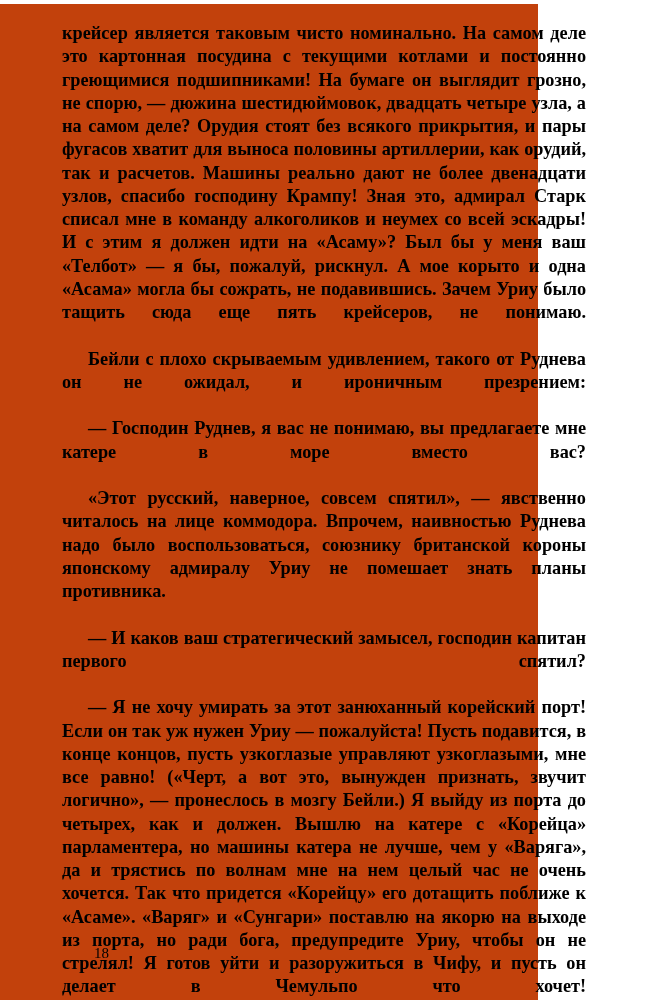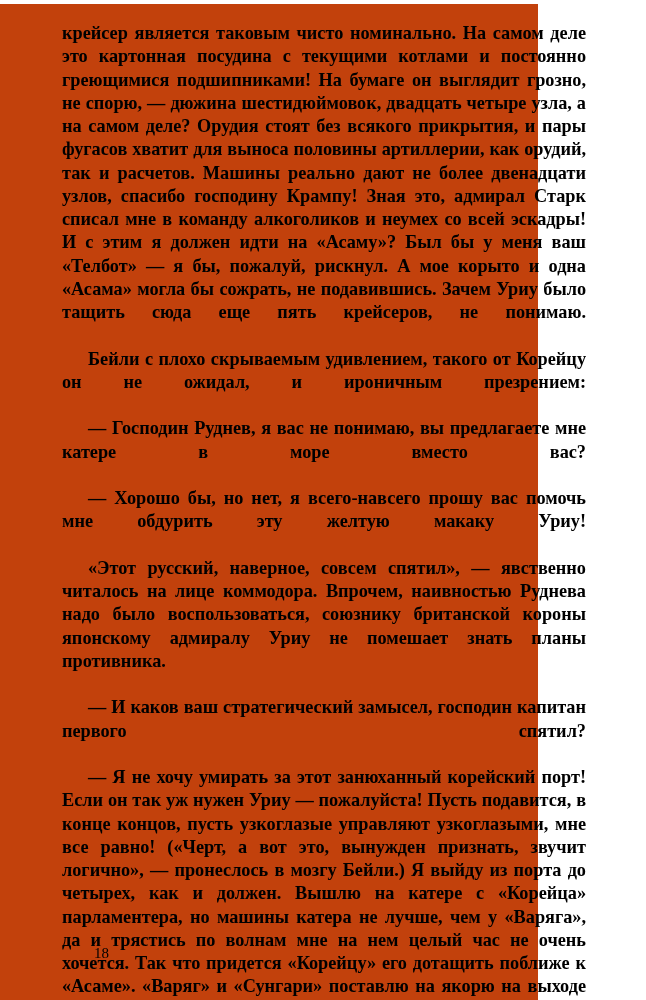--- a/index.html
+++ b/index.html
@@ -68,23 +68,22 @@
     margin-left: 32px;
   }
 </style>
 </head>
 <body>
 
 <div class="page">
 
   <div class="text-column">
     <p class="para">крейсер является таковым чисто номинально. На самом деле это картонная посудина с текущими котлами и постоянно греющимися подшипниками! На бумаге он выглядит грозно, не спорю, — дюжина шестидюймовок, двадцать четыре узла, а на самом деле? Орудия стоят без всякого прикрытия, и пары фугасов хватит для выноса половины артиллерии, как орудий, так и расчетов. Машины реально дают не более двенадцати узлов, спасибо господину Крампу! Зная это, адмирал Старк списал мне в команду алкоголиков и неумех со всей эскадры! И с этим я должен идти на «Асаму»? Был бы у меня ваш «Телбот» — я бы, пожалуй, рискнул. А мое корыто и одна «Асама» могла бы сожрать, не подавившись. Зачем Уриу было тащить сюда еще пять крейсеров, не понимаю.</p>
-    <p class="para indent">Бейли с плохо скрываемым удивлением, такого от Корейцу он не ожидал, и ироничным презрением:</p>
+    <p class="para indent">Бейли с плохо скрываемым удивлением, такого от Руднева он не ожидал, и ироничным презрением:</p>
     <p class="para indent">— Господин Руднев, я вас не понимаю, вы предлагаете мне катере в море вместо вас?</p>
-    <p class="para indent">— Хорошо бы, но нет, я всего-навсего прошу вас помочь мне обдурить эту желтую макаку Уриу!</p>
     <p class="para indent">«Этот русский, наверное, совсем спятил», — явственно читалось на лице коммодора. Впрочем, наивностью Руднева надо было воспользоваться, союзнику британской короны японскому адмиралу Уриу не помешает знать планы противника.</p>
     <p class="para indent">— И каков ваш стратегический замысел, господин капитан первого спятил?</p>
     <p class="para indent">— Я не хочу умирать за этот занюханный корейский порт! Если он так уж нужен Уриу — пожалуйста! Пусть подавится, в конце концов, пусть узкоглазые управляют узкоглазыми, мне все равно! («Черт, а вот это, вынужден признать, звучит логично», — пронеслось в мозгу Бейли.) Я выйду из порта до четырех, как и должен. Вышлю на катере с «Корейца» парламентера, но машины катера не лучше, чем у «Варяга», да и трястись по волнам мне на нем целый час не очень хочется. Так что придется «Корейцу» его дотащить поближе к «Асаме». «Варяг» и «Сунгари» поставлю на якорю на выходе из порта, но ради бога, предупредите Уриу, чтобы он не стрелял! Я готов уйти и разоружиться в Чифу, и пусть он делает в Чемульпо что хочет!</p>
 
   </div>
 
   <div class="page-number">18</div>
 
 </div>
 

